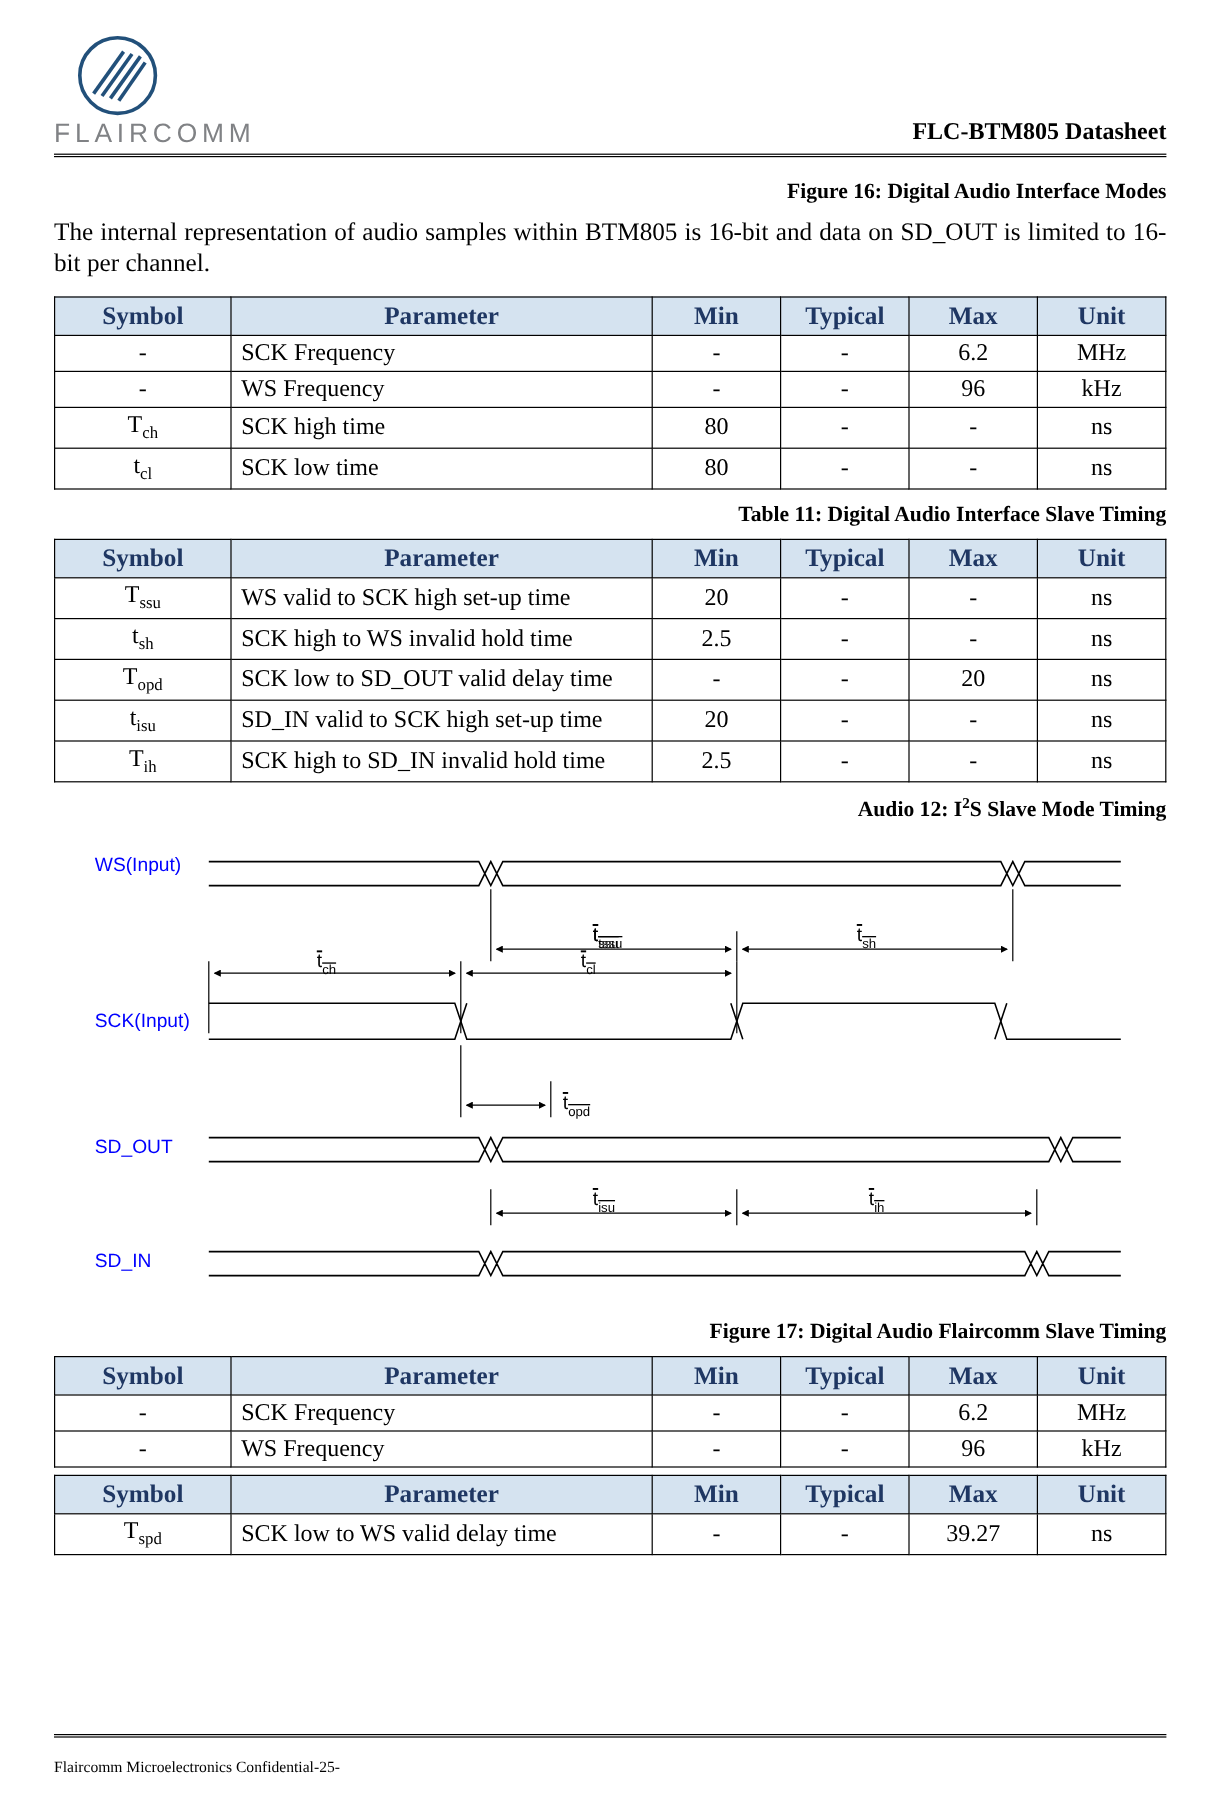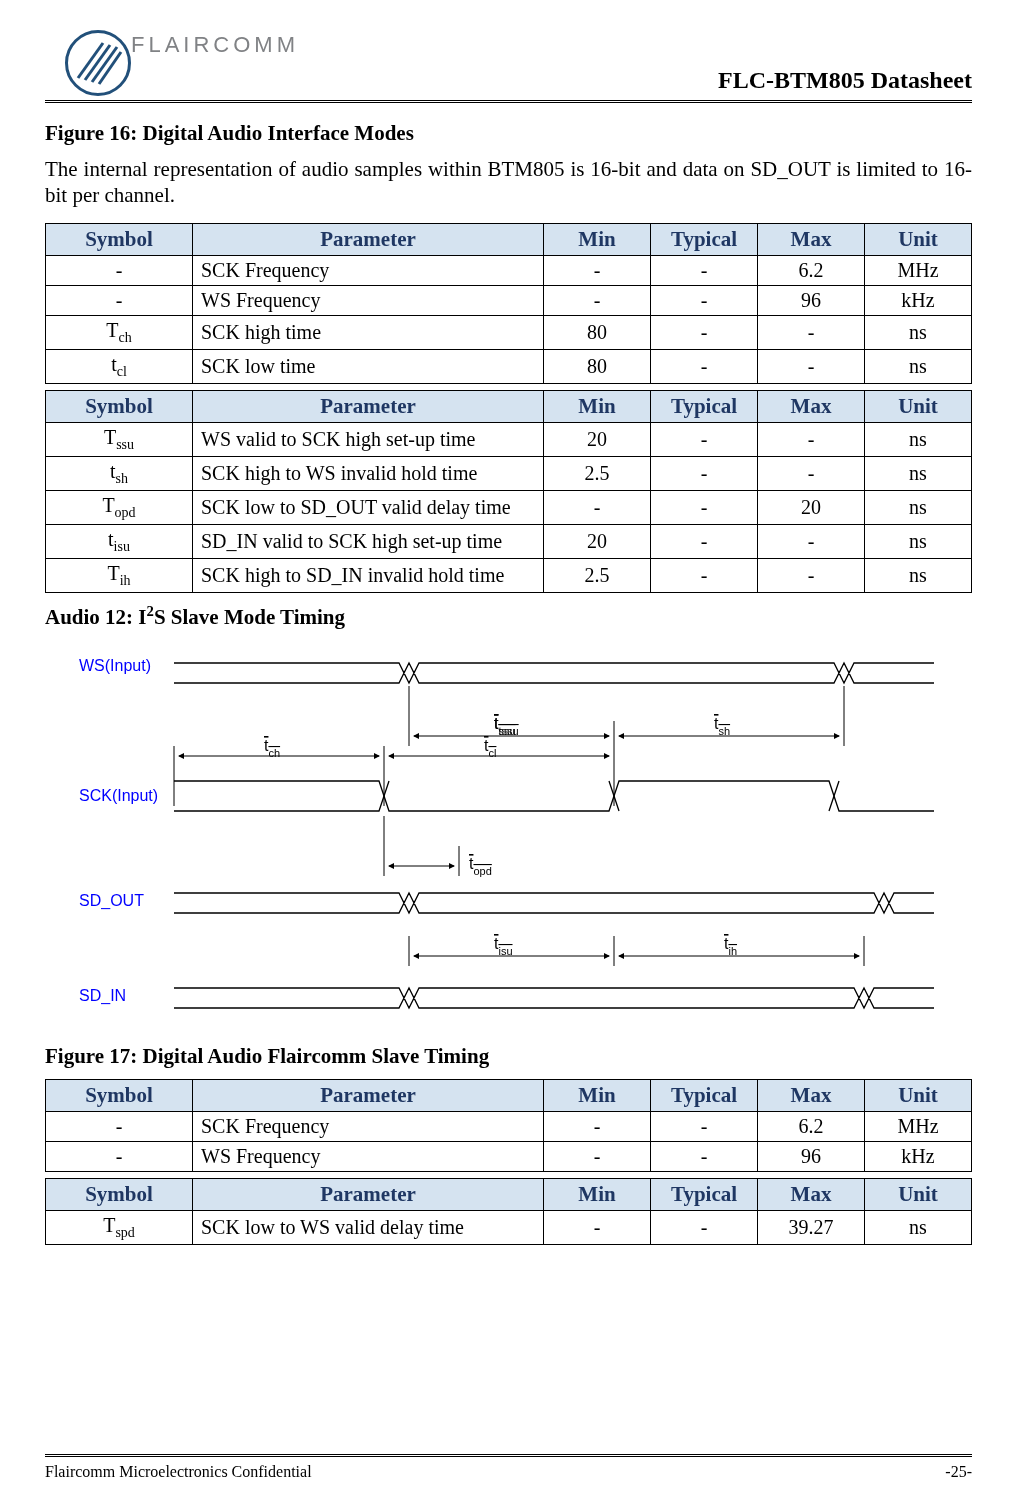--- a/index.html
+++ b/index.html
@@ -18,46 +18,46 @@
     flex-direction: column;
   }
   .header {
     display: flex;
     justify-content: space-between;
     align-items: flex-end;
     border-bottom: 3px double #000;
     padding-bottom: 4px;
     margin-bottom: 10px;
   }
-  .logo-block { display: flex; flex-direction: row; align-items: flex-start; }
+  .logo-block { display: flex; flex-direction: column; align-items: flex-start; }
   .logo-icon {
     width: 60px; height: 60px;
     border: 3px solid #22507a;
     border-radius: 50%;
     display: flex; align-items: center; justify-content: center;
     overflow: hidden;
     margin-left: 20px;
   }
   .logo-icon svg { width: 50px; height: 50px; }
   .logo-text {
     font-family: Arial, sans-serif;
     font-size: 22px;
     letter-spacing: 4px;
     color: #808285;
     margin-top: 2px;
   }
   .doc-title {
-    font-size: 24px;
+    font-size: 20px;
     font-weight: bold;
     padding-bottom: 2px;
   }
   .caption {
-    text-align: left;
+    text-align: right;
     font-weight: bold;
-    font-size: 21px;
+    font-size: 18px;
     margin: 8px 0 6px 0;
   }
   .body-text {
     font-size: 21px;
     text-align: justify;
     margin: 4px 0 10px 0;
     line-height: 1.25;
   }
   table.data {
     width: 100%;
@@ -103,24 +103,24 @@
   }
   .t-label {
     font-family: Arial, sans-serif;
     font-size: 16px;
     fill: #000;
     text-decoration: overline;
   }
   .footer {
     margin-top: auto;
     border-top: 3px double #000;
-    padding-top: 6px;
+    padding-top: 17px;
     display: flex;
-    justify-content: space-between;
-    font-size: 16px;
+    justify-content: flex-start;
+    font-size: 13px;
   }
   .footer-left { }
   .footer-right { }
 </style>
 </head>
 <body>
 
 <div class="page">
   <div class="header">
     <div class="logo-block">
@@ -190,20 +190,21 @@
         <tr>
           <td class="sym">t<span class="sub">cl</span></td>
           <td class="param">SCK low time</td>
           <td class="num">80</td>
           <td class="num">-</td>
           <td class="num">-</td>
           <td class="unit">ns</td>
         </tr>
       </tbody>
   </table>
+  <div class="caption">Table 11: Digital Audio Interface Slave Timing</div>
 
   <table class="data">
     <colgroup>
         <col class="c-sym">
         <col class="c-param">
         <col class="c-min">
         <col class="c-typ">
         <col class="c-max">
         <col class="c-unit">
       </colgroup>

